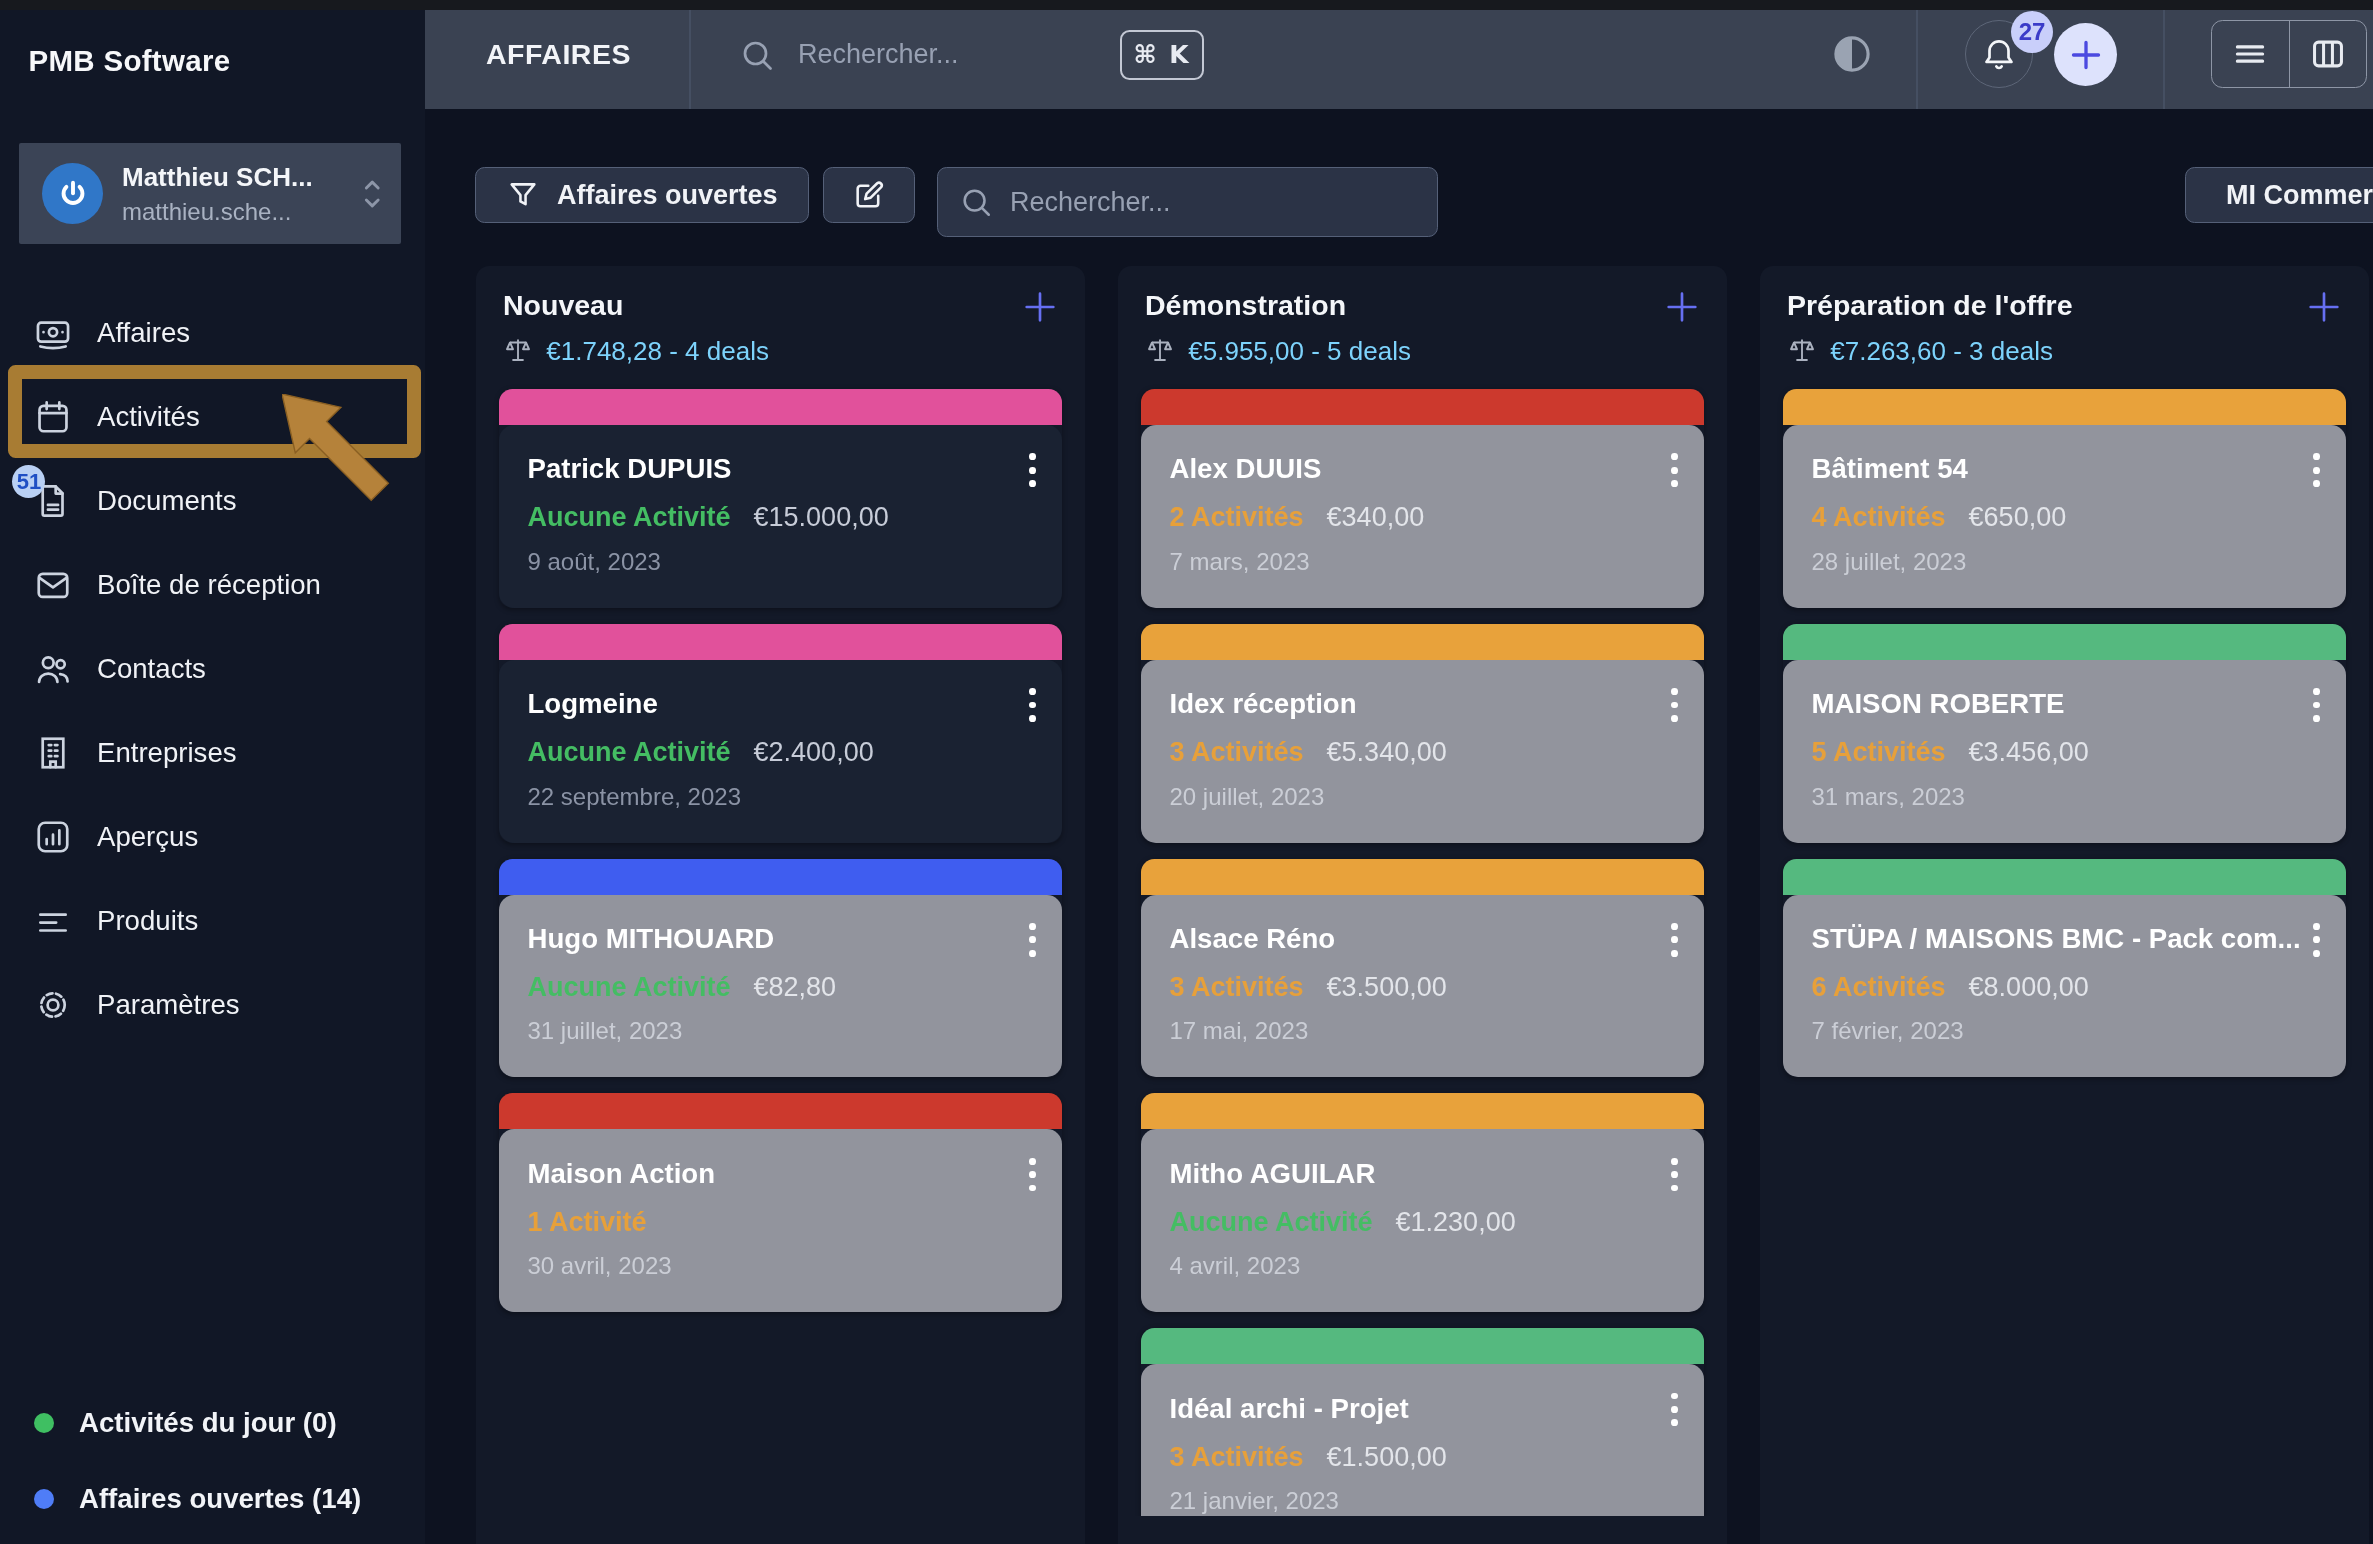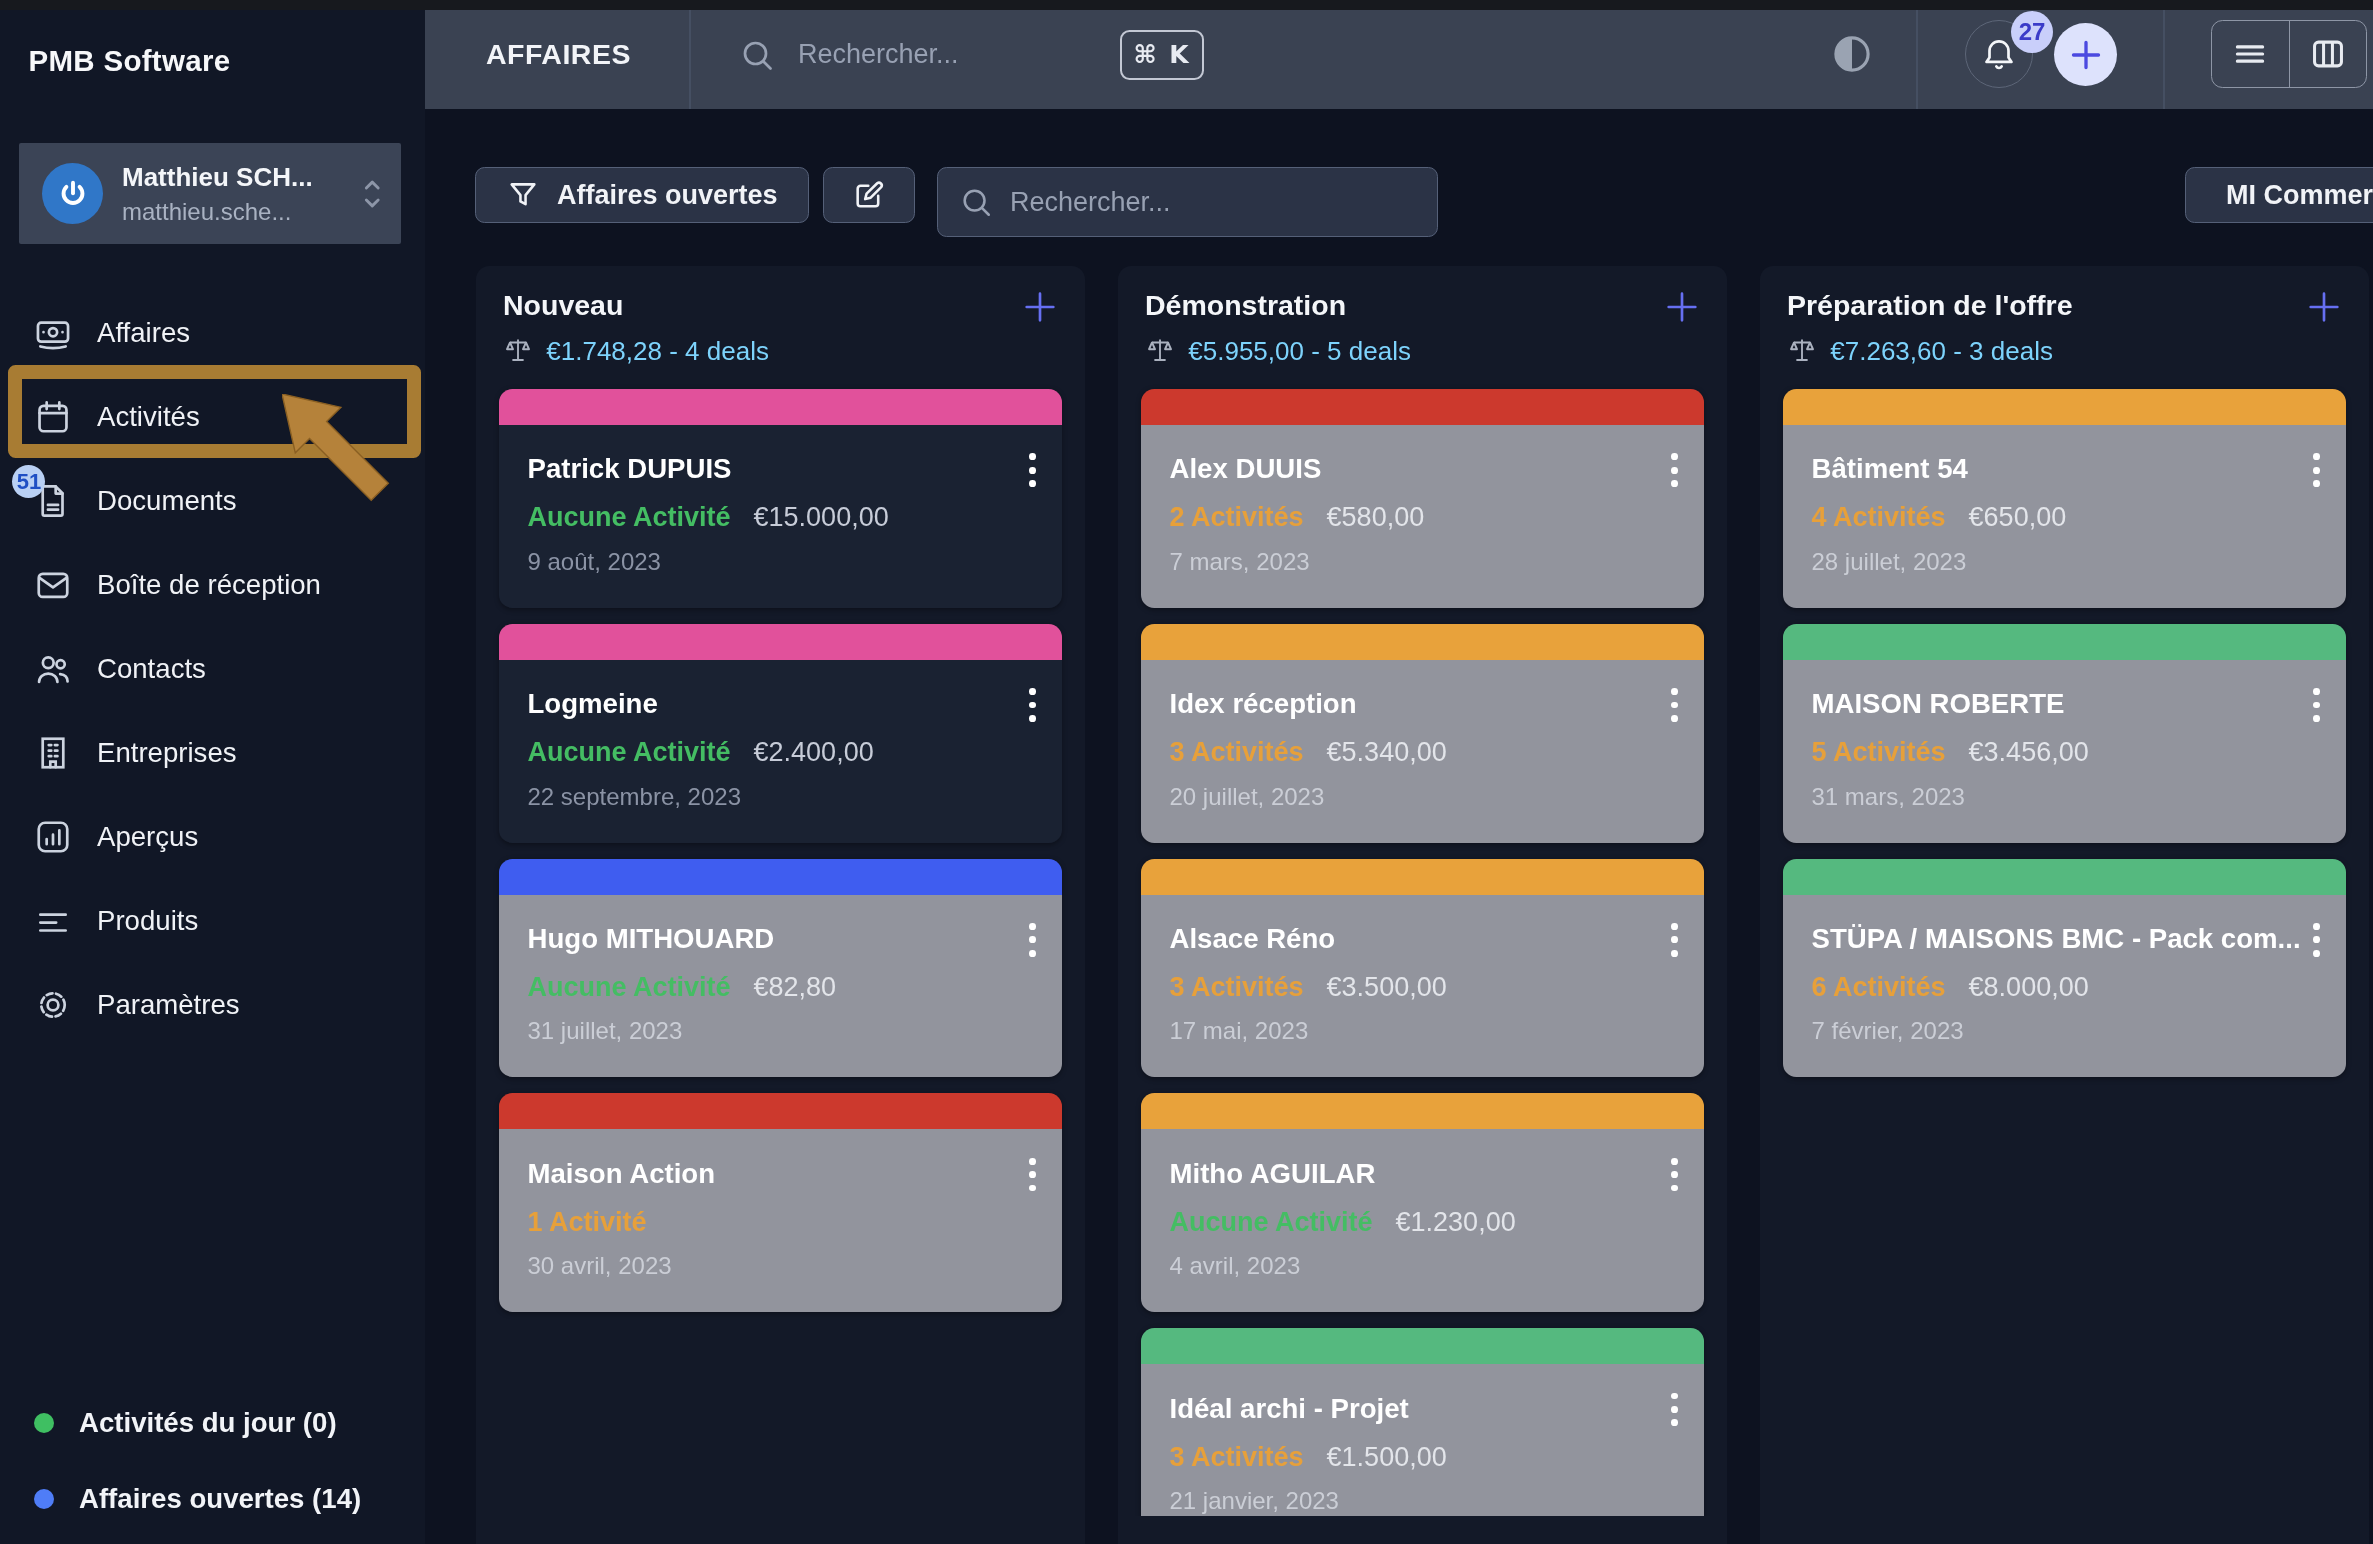--- a/index.html
+++ b/index.html
@@ -62,21 +62,21 @@
   .column { width:609px; height:1278px; background:#131928; border-radius:13.3px 13.3px 0 0; display:flex; flex-direction:column; }
   .col-header { padding:23px 27px 15px 27px; position:relative; }
   .col-title { font-size:28.5px; font-weight:700; color:#f4f6f9; }
   .col-add { position:absolute; right:25px; top:21px; color:#666ff2; cursor:pointer; }
   .col-sub { margin-top:13.3px; display:flex; align-items:center; color:#7dd3fc; }
   .col-sub .scales { color:#aab1bf; margin-right:13.3px; }
   .col-sub .subtext { font-size:26px; }
   .cards { flex:1 1 auto; overflow:hidden; padding:5.7px 23px 0 23px; margin-bottom:28.5px; }
   .card { border-radius:13.3px; overflow:hidden; margin-bottom:16px; cursor:pointer; box-shadow:0 1.9px 5.7px rgba(0,0,0,.35); }
   .card-bar { height:36px; }
-  .card-body { padding:28.5px 28.5px 32px 28.5px; position:relative; }
+  .card-body { padding:28.5px 28.5px 32px 28.5px; position:relative;border-radius:15px; }
   .card-body.dark { background:#1a2232; }
   .card-body.gray { background:#92949d; }
   .card-name { font-size:27.6px; font-weight:700; color:#ffffff; padding-right:42px; white-space:nowrap; overflow:hidden; }
   .kebab { position:absolute; right:25px; top:28.5px; width:7.6px; cursor:pointer; }
   .kebab i { display:block; width:6.7px; height:6.7px; border-radius:50%; background:#fff; margin:0 0 6.7px 0; }
   .card-meta { margin-top:17px; display:flex; align-items:baseline; }
   .card-activity { font-size:27px; font-weight:600; }
   .card-amount { font-size:27px; margin-left:23px; }
   .dark .card-amount { color:#c7ccd8; }
   .gray .card-amount { color:#e3e5ea; }
@@ -374,21 +374,21 @@
           <div class="card-bar" style="background-color: rgb(204, 57, 45);"></div>
           <div class="card-body gray">
             <div class="card-name">Alex DUUIS</div>
             <div class="kebab">
                 <i></i>
                 <i></i>
                 <i></i>
               </div>
             <div class="card-meta">
                 <span class="card-activity" style="color: rgb(231, 160, 58);">2 Activités</span>
-                <span class="card-amount">€580,00</span>
+                <span class="card-amount">€340,00</span>
               </div>
             <div class="card-date">7 mars, 2023</div>
           </div>
         </div>
         <div class="card">
           <div class="card-bar" style="background-color: rgb(232, 162, 59);"></div>
           <div class="card-body gray">
             <div class="card-name">Idex réception</div>
             <div class="kebab">
                 <i></i>

